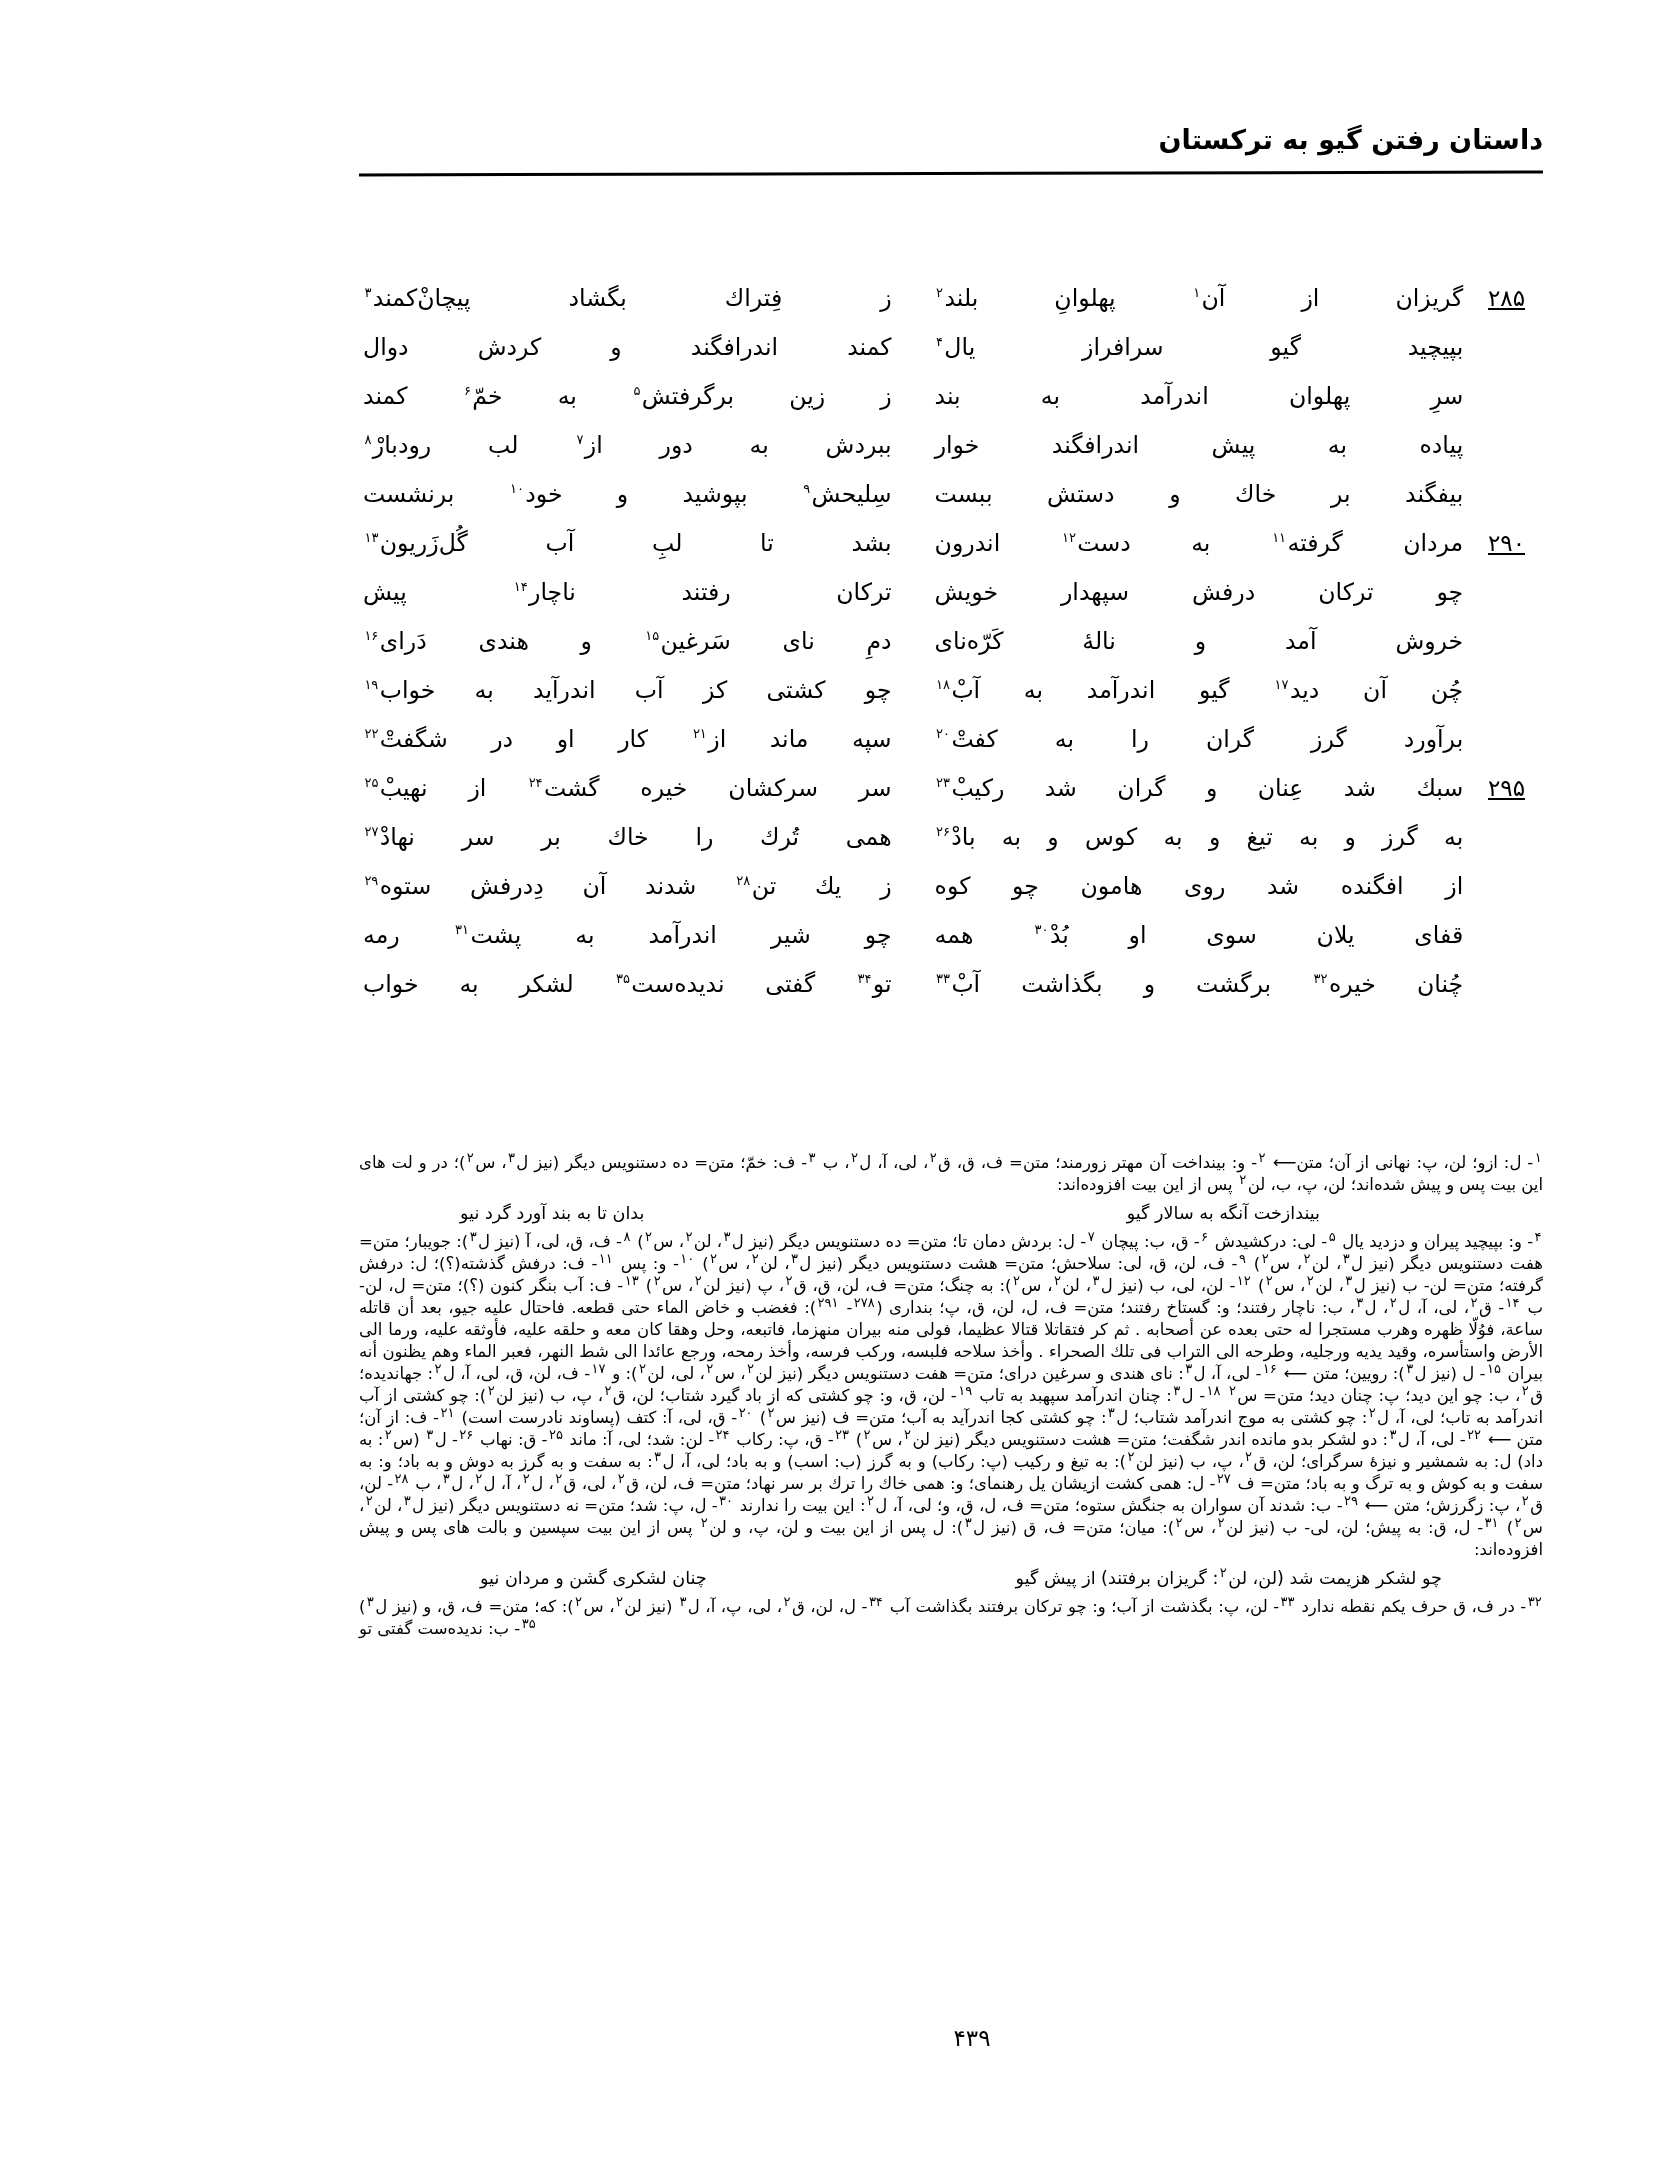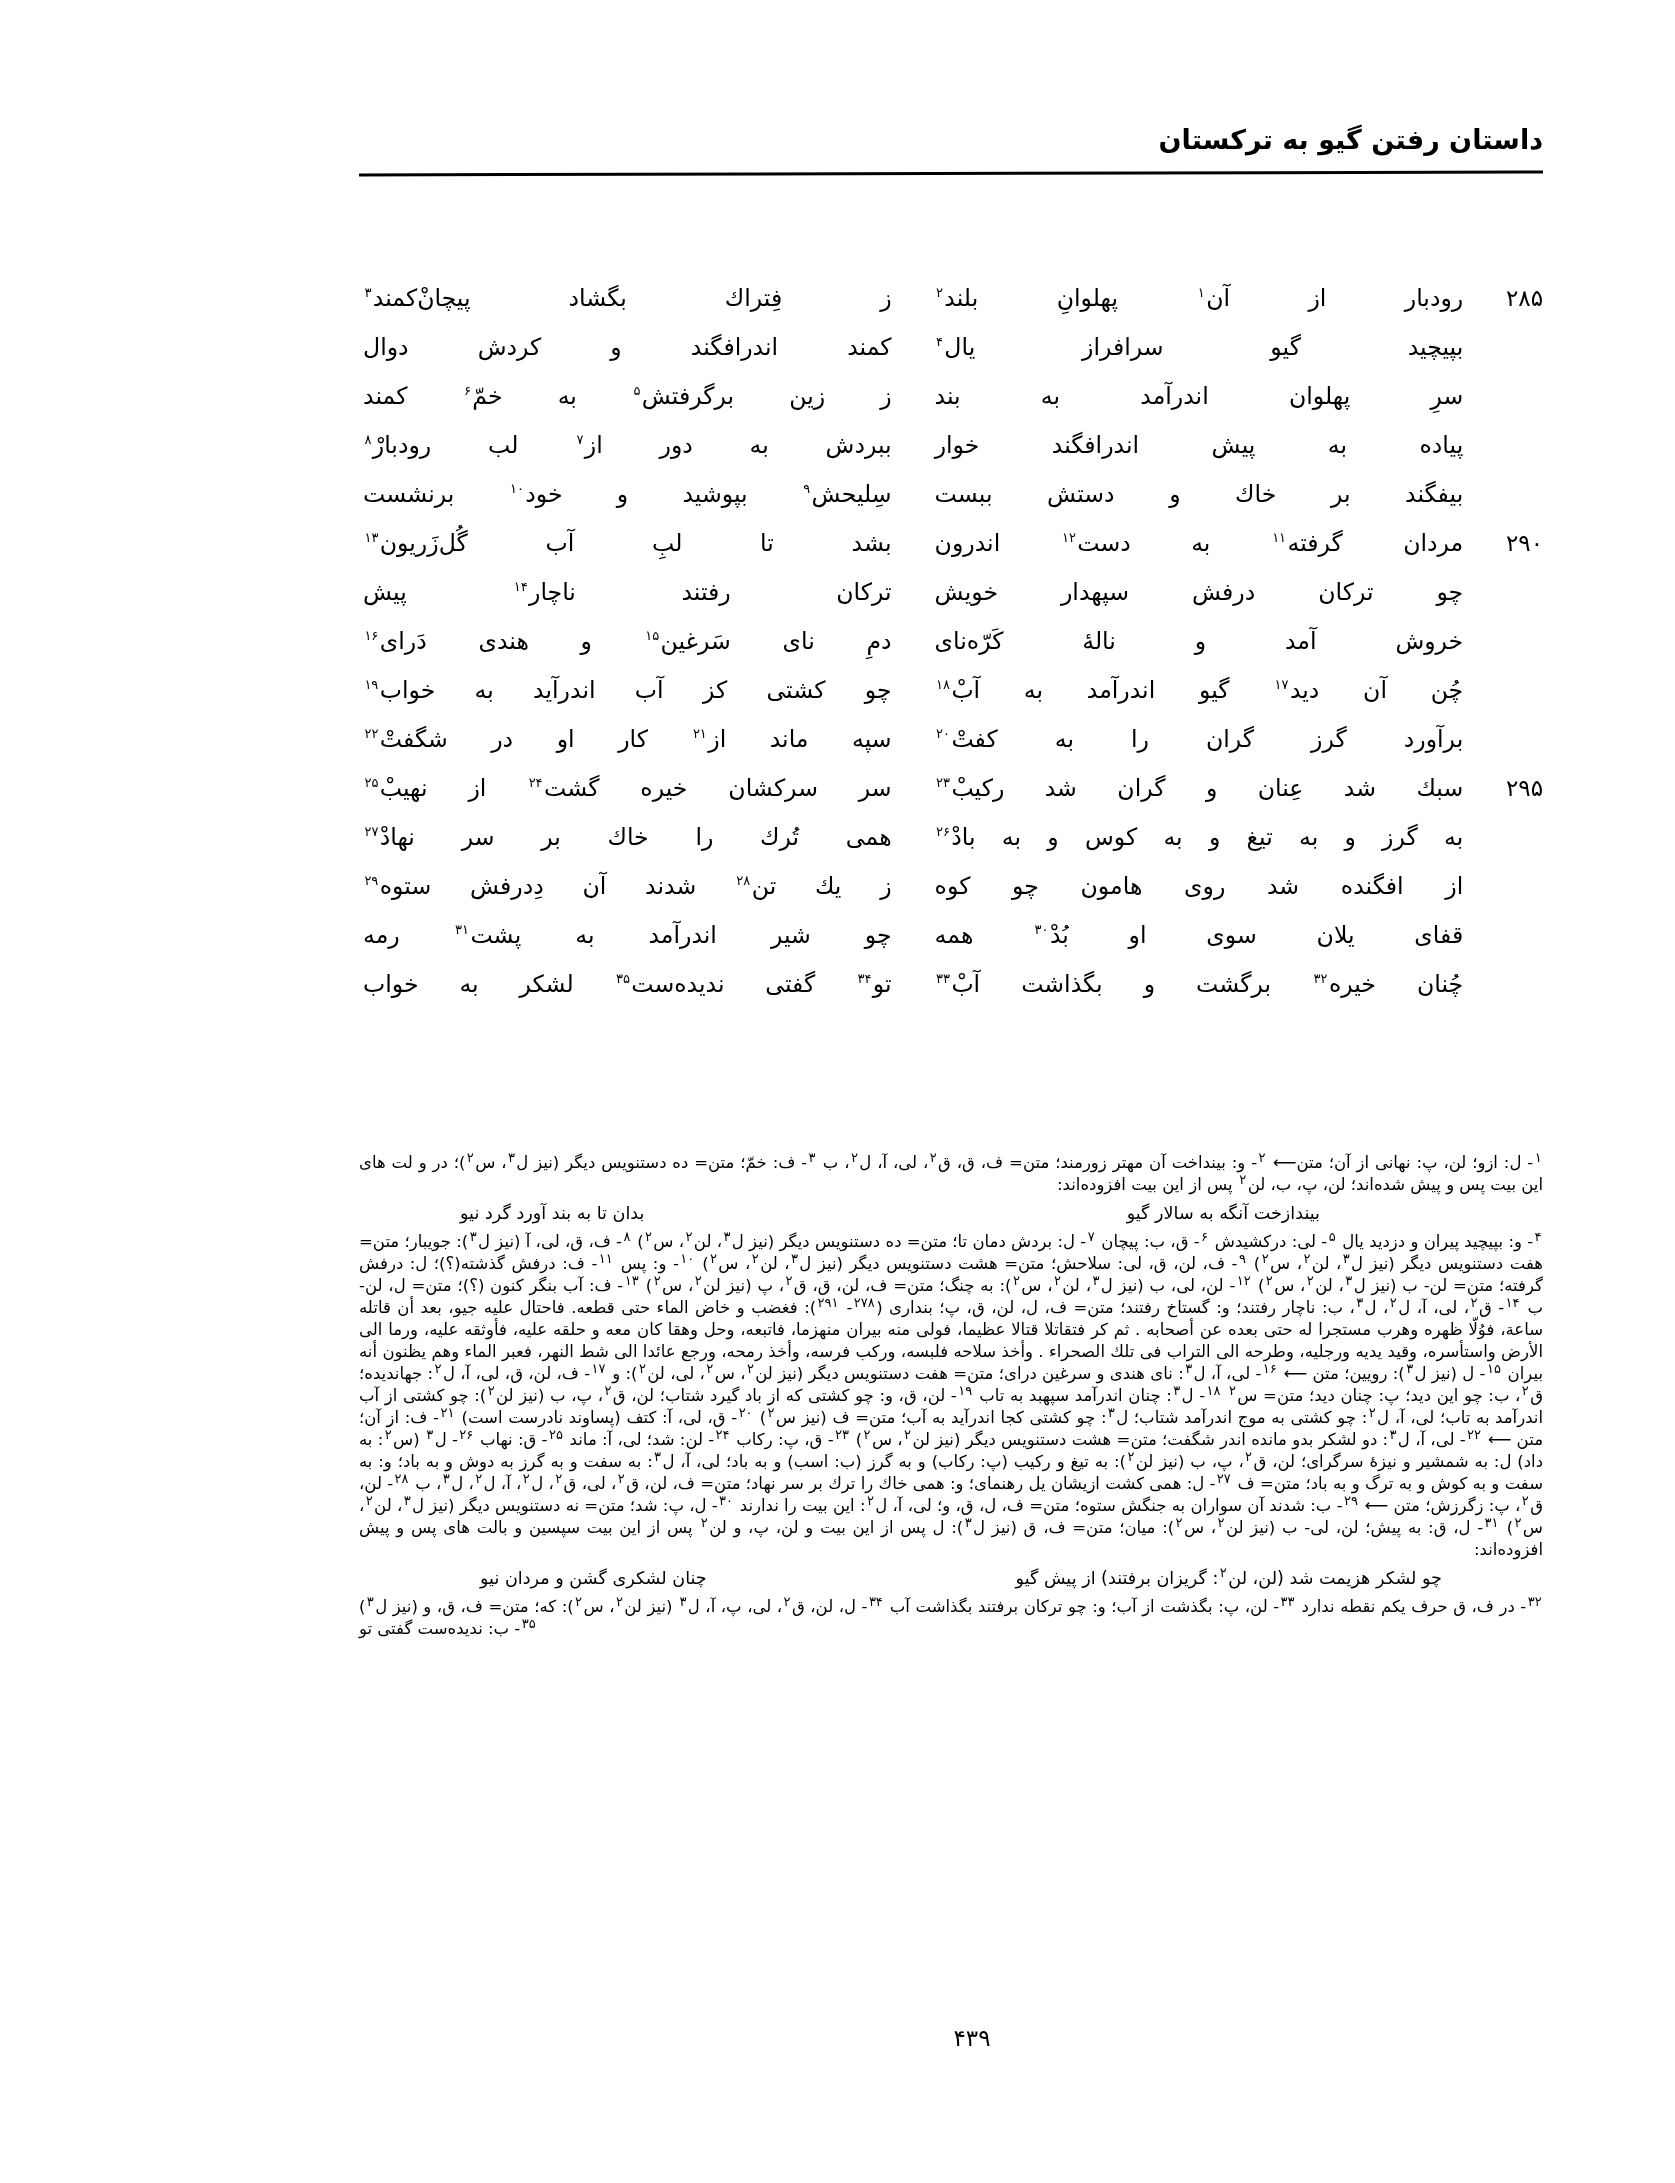--- a/index.html
+++ b/index.html
@@ -59,23 +59,24 @@
     flex-direction: row;
     align-items: flex-start;
     height: 49px;
     width: 100%;
   }
   .verse-num {
     width: 73px;
     flex: 0 0 73px;
     font-size: 23px;
     line-height: 43px;
-    text-align: right;
+    text-align: center;
     font-weight: 400;
     letter-spacing: 0.7px;
+    text-decoration: underline;
   }
   .hemistich {
     flex: 1 1 0;
     font-size: 23.6px;
     line-height: 43px;
     position: relative;
     white-space: nowrap;
     overflow: visible;
   }
   .hemistich .spread {
@@ -148,21 +149,21 @@
     <div class="running-head">داستان رفتن گیو به ترکستان</div>
     <div class="head-rule"></div>
   </div>
 
   <div class="verse-block">
 
   <div class="couplet">
         <div class="verse-num">۲۸۵</div>
         <div class="hemistich h-right">
           <span class="spread">
-            <span>رودبار</span>
+            <span>گریزان</span>
             <span>از</span>
             <span>آن<sup class="fn">۱</sup></span>
             <span>پهلوانِ</span>
             <span>بلند<sup class="fn">۲</sup></span>
           </span>
         </div>
         <div class="hemistich h-left">
           <span class="spread">
             <span>ز</span>
             <span>فِتراك</span>

